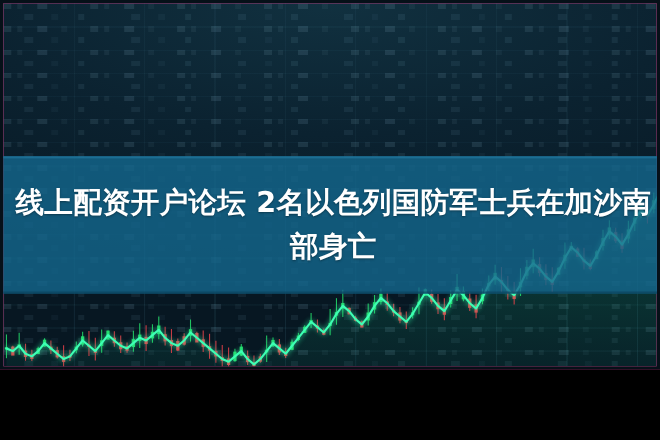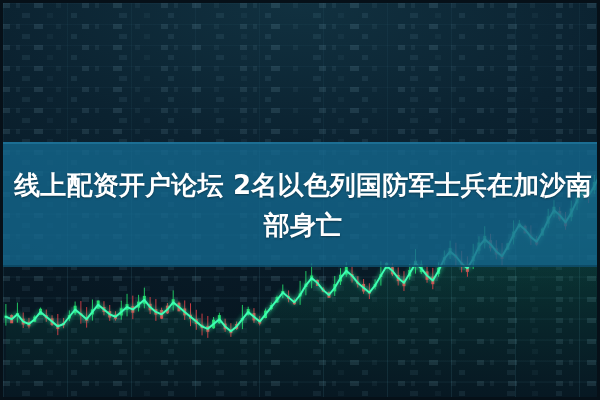--- a/index.html
+++ b/index.html
@@ -1,21 +1,21 @@
 <!DOCTYPE html>
 <html><head>
 <meta charset="utf-8">
 <style>
   html,body{margin:0;padding:0;background:#000;}
   body{
     font-family:"Liberation Sans","DejaVu Sans",sans-serif;
   }
   #stage{
     position:relative;
-    width:600px;height:400px;
+    width:600px;height:336px;
     overflow:hidden;
     background:#ec4899;
     box-sizing:border-box;
     border:3px solid #061018;
   }
   .layer{position:absolute;left:0;top:0;width:100%;height:100%;}
 
   
   #bg-base{
     background:

